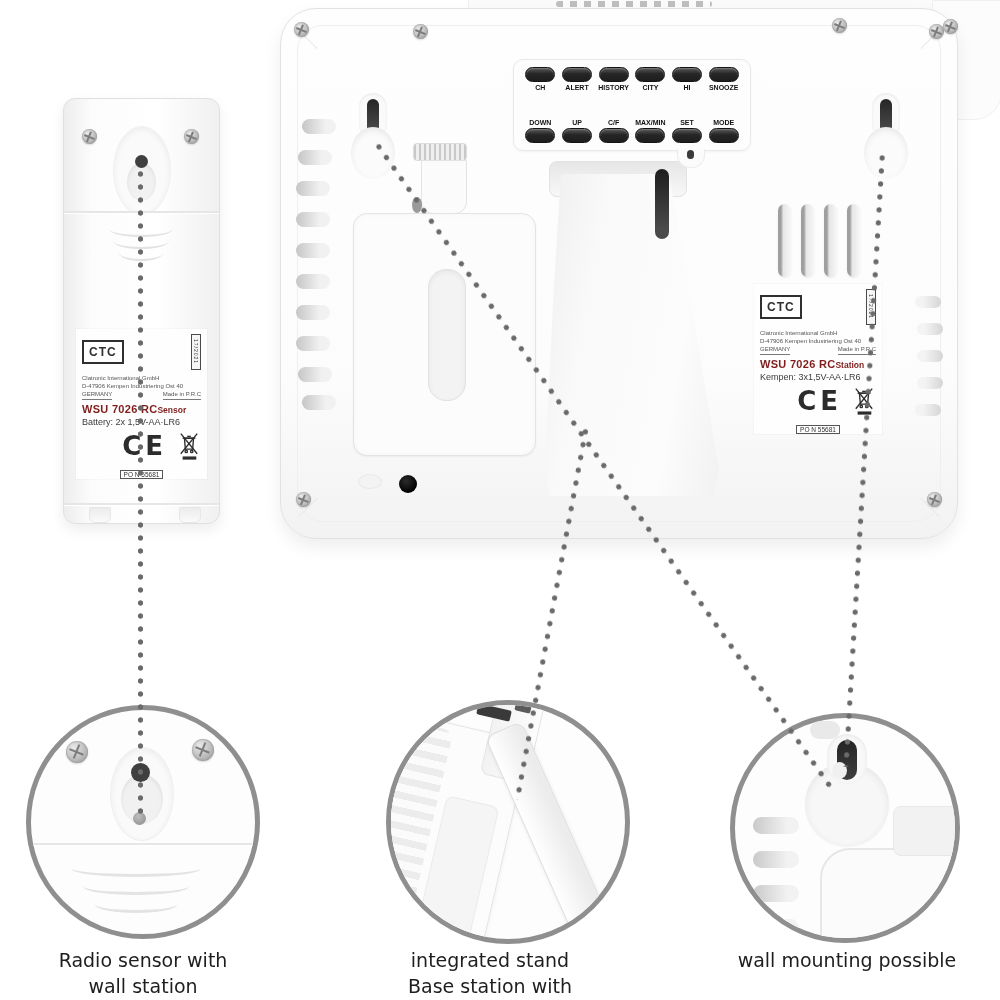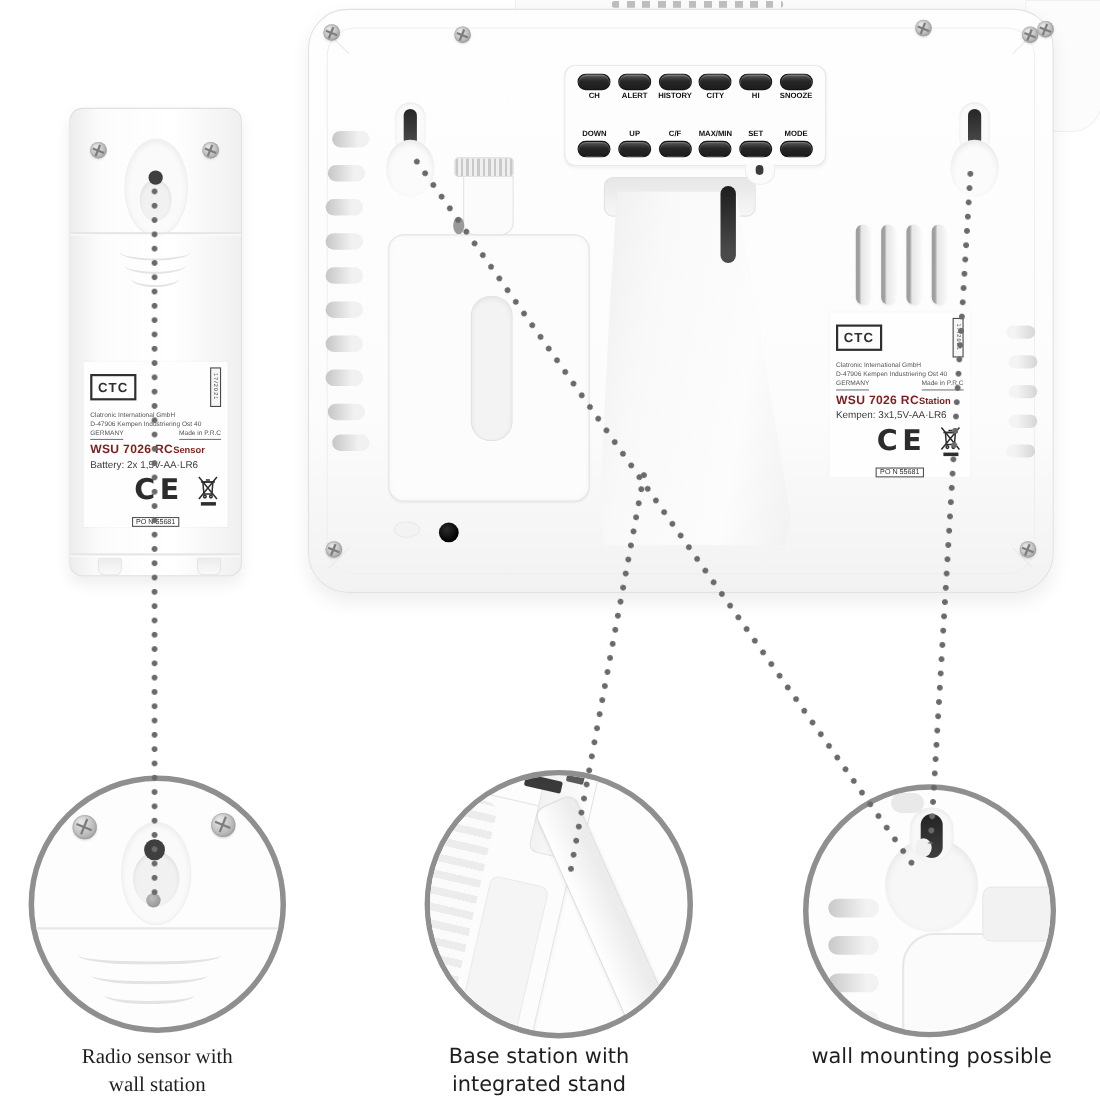--- a/index.html
+++ b/index.html
@@ -166,21 +166,21 @@
            background:linear-gradient(180deg,#242424,#3f3f3f);}
   .c3-hook{position:absolute;left:97px;top:44px;width:15px;height:17px;border-radius:50%;background:#f0f0f0;}
   .c3-door{position:absolute;left:85px;top:130px;width:160px;height:105px;background:#fbfbfb;
            border-top:2px solid #e7e7e7;border-left:2px solid #e7e7e7;border-radius:30px 0 0 0;}
   .c3-recess{position:absolute;left:158px;top:88px;width:70px;height:48px;background:#f2f2f2;
              border:1px solid #e8e8e8;border-radius:8px;}
 
   
   .caption{position:absolute;text-align:center;font-family:"DejaVu Sans","Liberation Sans",sans-serif;
            font-size:19px;line-height:1.35;color:#1e1e1e;z-index:7;}
-  #cap-sensor{left:18px;top:948px;width:250px;font-family:Liberation Serif, serif;}
+  #cap-sensor{left:18px;top:948px;width:250px;}
   #cap-stand{left:360px;top:948px;width:260px;}
   #cap-wall{left:712px;top:948px;width:270px;}
 </style>
 </head>
 <body>
 
 <div id="canvas">
 
   <div class="abs top-lip"></div>
   <div class="abs top-ticks"></div>
@@ -429,20 +429,20 @@
   <div class="dots" id="line-sensor"></div>
   <div class="dots" id="line-keyhole-left"></div>
   <div class="dots" id="line-keyhole-right"></div>
   <div class="dots" id="line-stand"></div>
 
   <div class="caption" id="cap-sensor">
     <div>Radio sensor with</div>
       <div>wall station</div>
   </div>
   <div class="caption" id="cap-stand">
-    <div>Base station with</div>
-      <div>integrated stand</div>
+    <div>integrated stand</div>
+      <div>Base station with</div>
   </div>
   <div class="caption" id="cap-wall">
       <div>wall mounting possible</div>
   </div>
 
 </div>
 
 </body></html>

